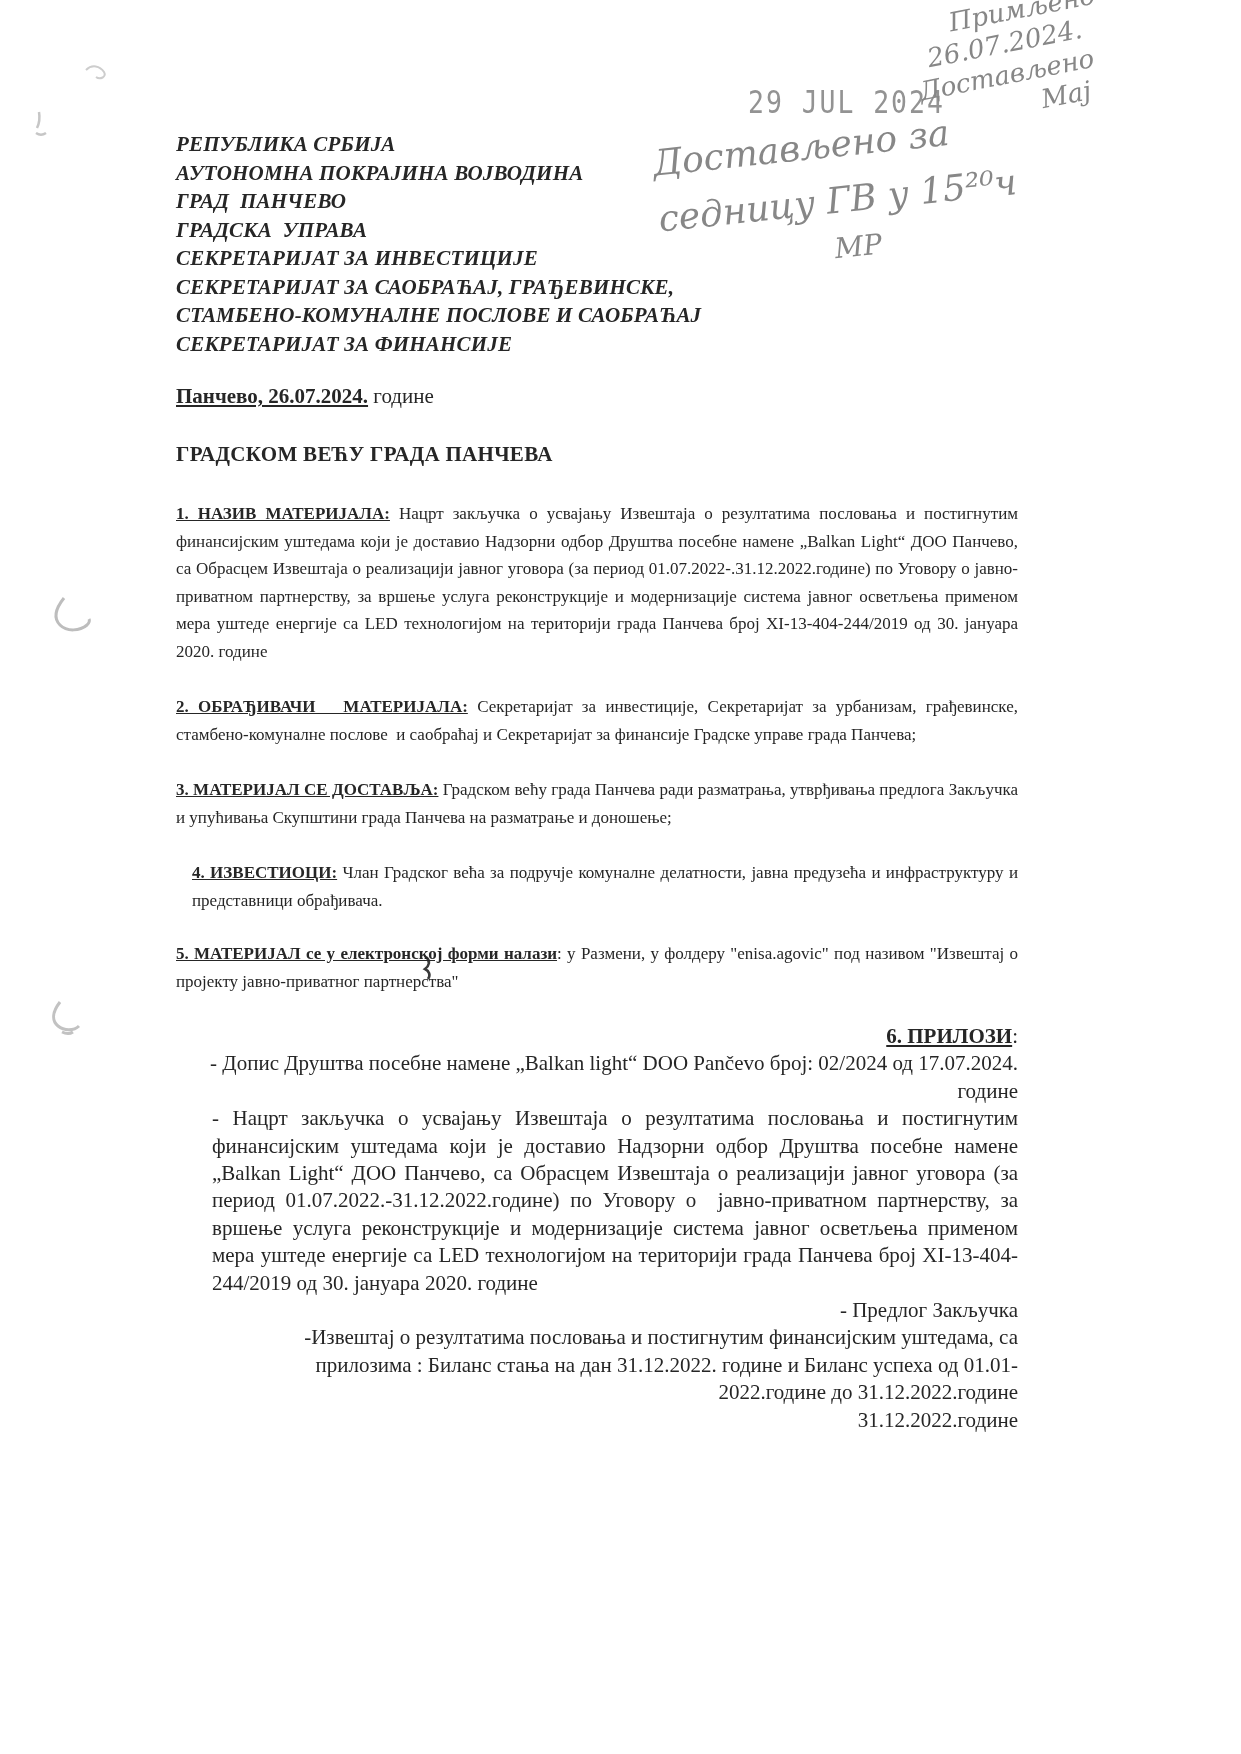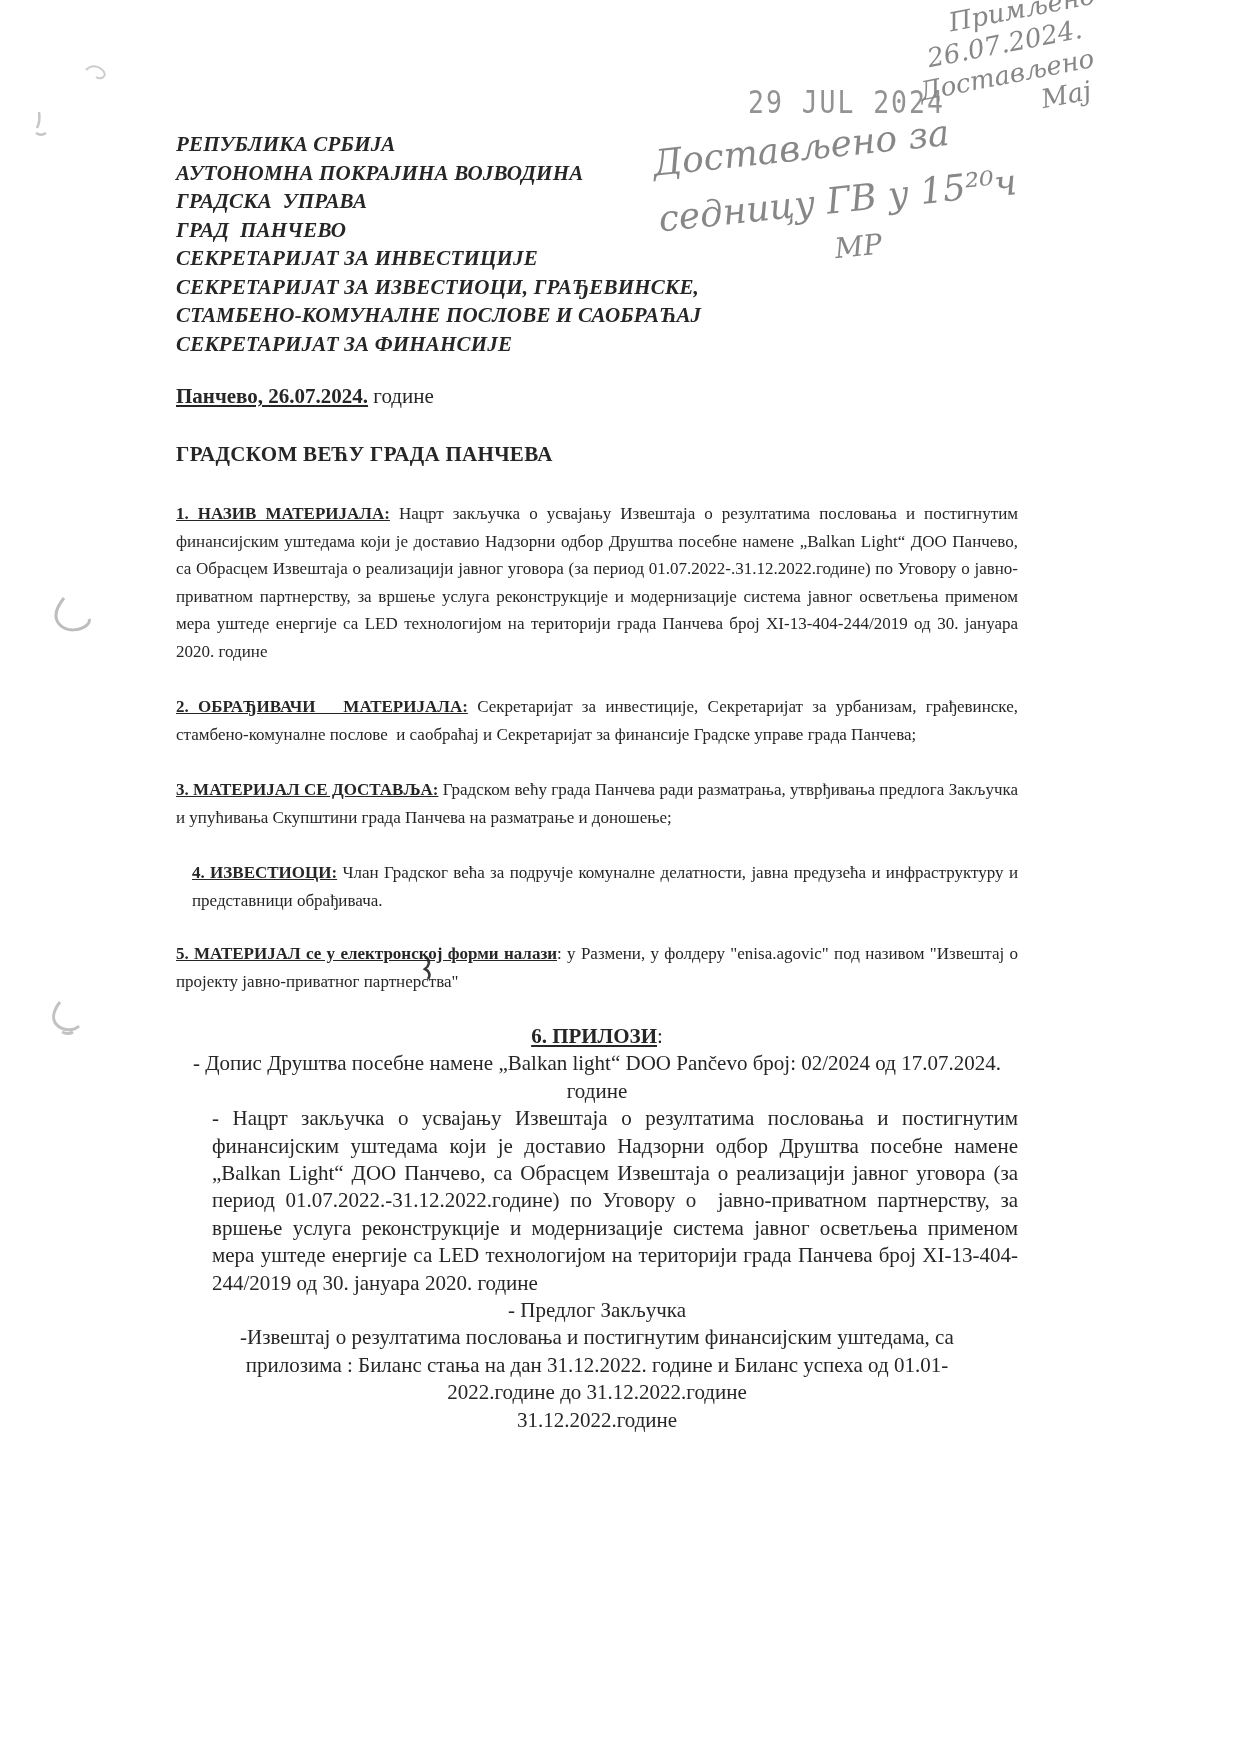--- a/index.html
+++ b/index.html
@@ -37,21 +37,21 @@
     font-size: 17px;
     line-height: 27.5px;
     text-align: justify;
     margin: 0 0 28px 0;
   }
   .para.tight { margin-bottom: 26px; margin-left: 16px; }
   .b { font-weight: bold; text-decoration: underline; }
   .attach-line {
     font-size: 21px;
     line-height: 27.4px;
-    text-align: center;
+    text-align: right;
   }
   .attach-just { text-align: justify; margin-left: 36px; }
   .stretch { text-align: justify; text-align-last: justify; }
   
   .stamp {
     position: absolute;
     left: 748px;
     top: 84px;
     font-family: "DejaVu Sans Mono", monospace;
     font-size: 27px;
@@ -119,24 +119,24 @@
     <div class="l1">Достављено за</div>
     <div class="l2">седницу ГВ у 15²⁰ч</div>
     <div class="l3">МР</div>
   </div>
 
   <div class="content">
 
     <div class="header-block">
       <div class="hdr-line">РЕПУБЛИКА СРБИЈА</div>
       <div class="hdr-line">АУТОНОМНА ПОКРАЈИНА ВОЈВОДИНА</div>
+      <div class="hdr-line">ГРАД  ПАНЧЕВО</div>
       <div class="hdr-line">ГРАДСКА  УПРАВА</div>
-      <div class="hdr-line">ГРАД  ПАНЧЕВО</div>
       <div class="hdr-line">СЕКРЕТАРИЈАТ ЗА ИНВЕСТИЦИЈЕ</div>
-      <div class="hdr-line">СЕКРЕТАРИЈАТ ЗА ИЗВЕСТИОЦИ, ГРАЂЕВИНСКЕ,</div>
+      <div class="hdr-line">СЕКРЕТАРИЈАТ ЗА САОБРАЋАЈ, ГРАЂЕВИНСКЕ,</div>
       <div class="hdr-line">СТАМБЕНО-КОМУНАЛНЕ ПОСЛОВЕ И САОБРАЋАЈ</div>
       <div class="hdr-line">СЕКРЕТАРИЈАТ ЗА ФИНАНСИЈЕ</div>
     </div>
 
     <p class="dateline"><span class="b">Панчево, 26.07.2024.</span><span> године</span></p>
 
     <p class="addressee">ГРАДСКОМ ВЕЋУ ГРАДА ПАНЧЕВА</p>
 
     <p class="para"><span class="b">1. НАЗИВ МАТЕРИЈАЛА:</span><span> Нацрт закључка о усвајању Извештаја о резултатима пословања и постигнутим финансијским уштедама који је доставио Надзорни одбор Друштва посебне намене „Balkan Light“ ДОО Панчево, са Обрасцем Извештаја о реализацији јавног уговора (за период 01.07.2022-.31.12.2022.године) по Уговору о јавно-приватном партнерству, за вршење услуга реконструкције и модернизације система јавног осветљења применом мера уштеде енергије са LED технологијом на територији града Панчева број XI-13-404-244/2019 од 30. јануара 2020. године</span></p>
 

